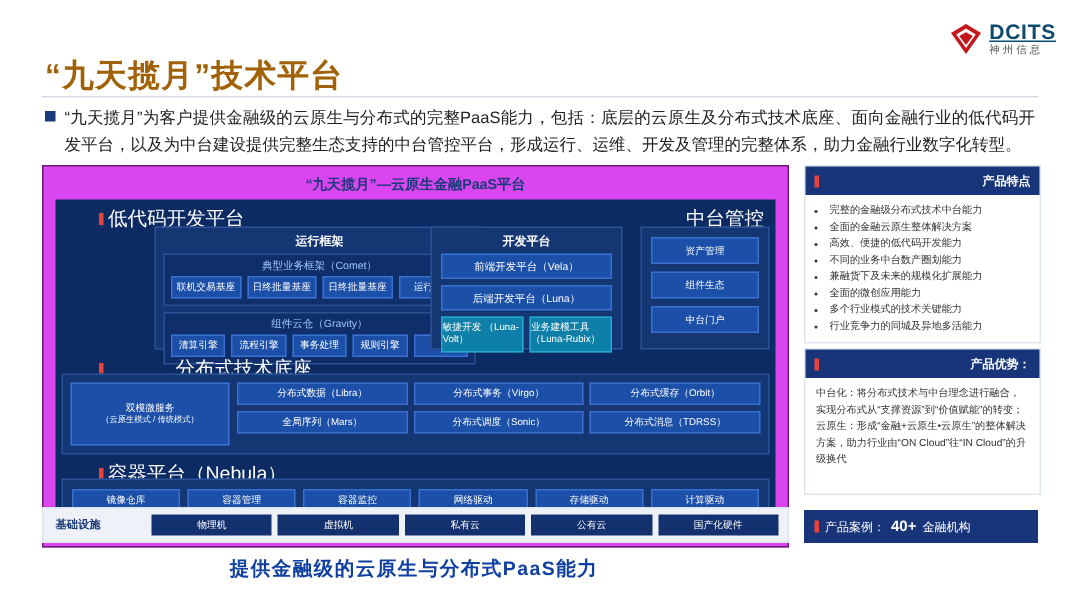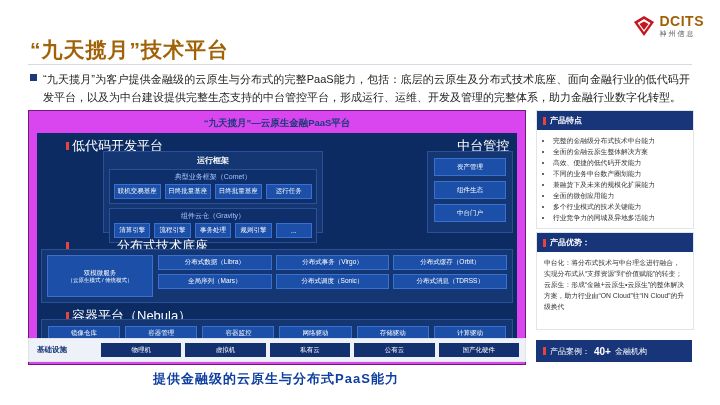--- a/index.html
+++ b/index.html
@@ -11,21 +11,21 @@
     position:relative;
   }
   
   .logo{
     position:absolute;top:14px;right:16px;display:flex;align-items:center;gap:5px;
   }
   .logo-mark{
     width:22px;height:22px;position:relative;
   }
   .logo-text{display:flex;flex-direction:column;line-height:1;}
-  .logo-en{font-size:14px;font-weight:bold;color:#a16207;letter-spacing:.5px;}
+  .logo-en{font-size:14px;font-weight:bold;color:#0c4a6e;letter-spacing:.5px;text-decoration:underline;}
   .logo-cn{font-size:7px;color:#555;letter-spacing:2px;margin-top:2px;}
 
   .page-title{
     position:absolute;left:30px;top:36px;
     font-size:21px;font-weight:bold;color:#a16207;letter-spacing:1px;
   }
   .title-rule{
     position:absolute;left:28px;top:64px;width:664px;height:1px;background:#d6dce6;
   }
   .intro{
@@ -104,21 +104,21 @@
     font-size:13px;font-weight:bold;color:#0f3fa0;letter-spacing:1px;
   }
 
   
   .card{
     position:absolute;left:536px;width:156px;background:#fff;
     border:1px solid #dfe5ee;
   }
   .card-head{
     background:#18357a;color:#fff;font-size:8px;font-weight:bold;
-    padding:4px 6px;display:flex;align-items:center;gap:4px;
+    padding:4px 6px;display:flex;align-items:center;gap:4px;justify-content:space-between;
   }
   .card-head i{display:inline-block;width:3px;height:8px;background:#e8443a;}
   .card-body{padding:5px 7px;font-size:6.8px;color:#333;line-height:1.62;}
   .card-body ul{margin:0;padding-left:9px;}
   .card-body li{margin:0;}
   .case-card{
     position:absolute;left:536px;top:340px;width:156px;height:22px;
     background:#18357a;color:#fff;display:flex;align-items:center;gap:4px;
     padding:0 7px;box-sizing:border-box;font-size:8px;
   }
@@ -175,20 +175,33 @@
         <div class="grid5" style="padding:0 4px 4px;">
           <div class="chip">清算引擎</div>
           <div class="chip">流程引擎</div>
           <div class="chip">事务处理</div>
           <div class="chip">规则引擎</div>
           <div class="chip">...</div>
         </div>
       </div>
     </div>
 
+    <div class="panel" style="left:250px;top:18px;width:126px;height:80px;">
+      <div class="panel-head">开发平台</div>
+      <div style="padding:0 6px;">
+        <div class="chip wide" style="margin-bottom:4px;">前端开发平台（Vela）</div>
+        <div class="chip wide" style="margin-bottom:4px;">后端开发平台（Luna）</div>
+        <div class="row">
+          <div class="chip tall cyan" style="flex:1;">敏捷开发
+（Luna-Volt）</div>
+          <div class="chip tall cyan" style="flex:1;">业务建模工具
+（Luna-Rubix）</div>
+        </div>
+      </div>
+    </div>
 
     <div class="sec-label" style="top:4px;left:390px;">
       <i></i>
       <span>中台管控平台</span>
     </div>
     <div class="panel" style="left:390px;top:18px;width:84px;height:80px;background:#143773;">
       <div style="padding:6px;display:flex;flex-direction:column;gap:5px;">
         <div class="chip" style="height:16px;">资产管理</div>
         <div class="chip" style="height:16px;">组件生态</div>
         <div class="chip" style="height:16px;">中台门户</div>

